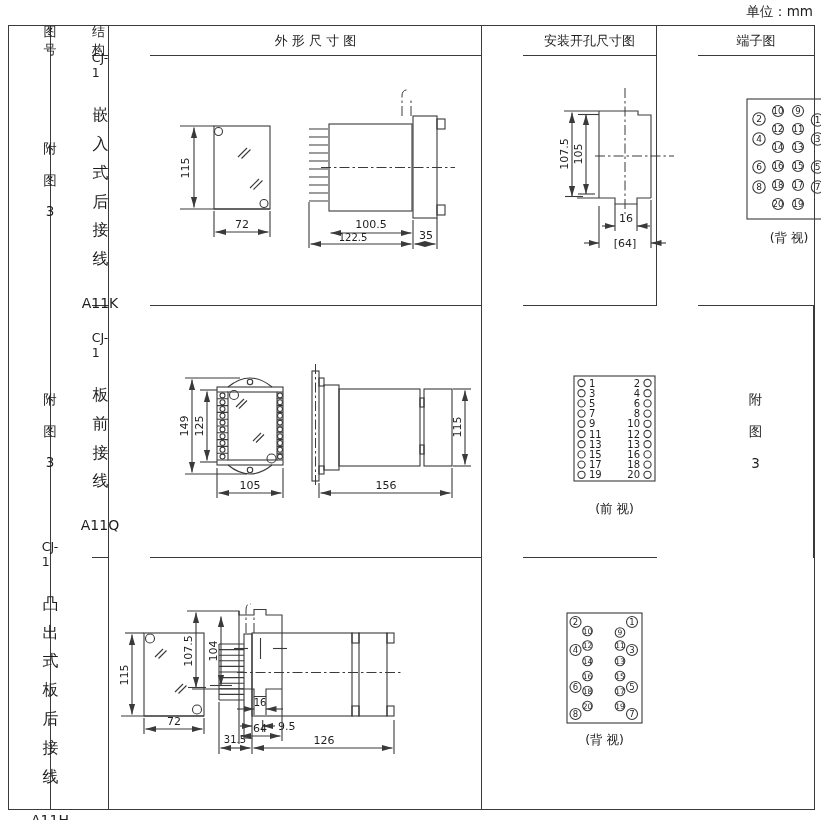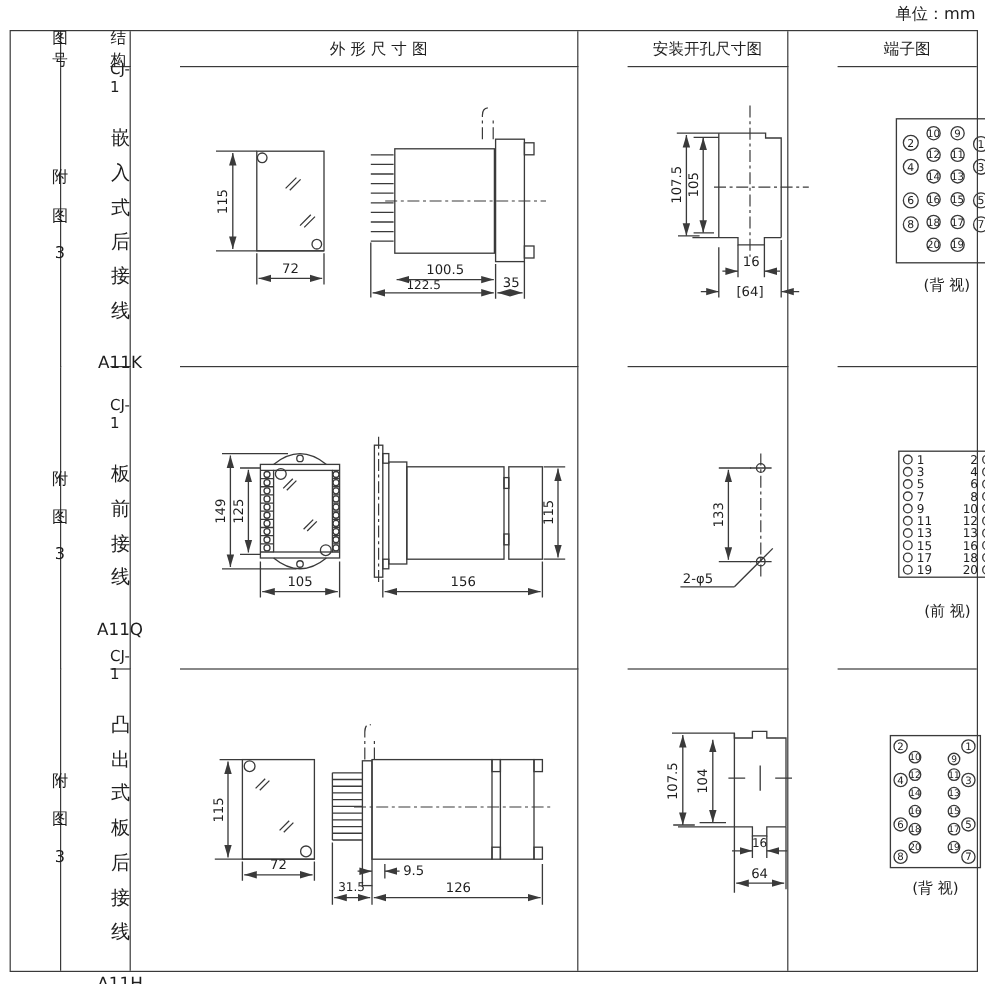--- a/index.html
+++ b/index.html
@@ -260,38 +260,20 @@
         <line x1="315" y1="84.5" x2="315" y2="158.5" marker-start="url(#ar)" marker-end="url(#ar)"></line>
         <line x1="169" y1="177" x2="169" y2="192"></line>
         <line x1="302" y1="162" x2="302" y2="192"></line>
         <line x1="170.5" y1="187" x2="300.5" y2="187" marker-start="url(#ar)" marker-end="url(#ar)"></line>
       </g>
       <text class="dt" x="310.5" y="121" transform="rotate(-90 310.5 121)">115</text>
       <text class="dt" x="236" y="182.5">156</text>
     </svg>
   </div>
 
-  <div class="c">
-    <svg width="175" height="252" viewBox="0 0 175 252">
-      <g>
-        <line class="cl" x1="111" y1="72" x2="111" y2="176"></line>
-        <circle cx="111" cy="84" r="3.6"></circle>
-        <circle cx="111" cy="162" r="3.6"></circle>
-        <line x1="102" y1="84" x2="120" y2="84"></line>
-        <line x1="102" y1="162" x2="120" y2="162"></line>
-        <line x1="76" y1="84" x2="103" y2="84"></line>
-        <line x1="76" y1="162" x2="103" y2="162"></line>
-        <line x1="84" y1="85.5" x2="84" y2="160.5" marker-start="url(#ar)" marker-end="url(#ar)"></line>
-        <line x1="121" y1="151" x2="89" y2="183"></line>
-        <line x1="89" y1="183" x2="44" y2="183"></line>
-      </g>
-      <text class="dt" x="79.5" y="123" transform="rotate(-90 79.5 123)">133</text>
-      <text class="dt" x="46" y="179.5" style="text-anchor:start">2-φ5</text>
-    </svg>
-  </div>
 
   <div class="c lc">
     <svg width="157" height="252" viewBox="0 0 157 252">
       <rect x="51" y="70" width="81" height="105"></rect>
       <g>
           <circle cx="58.5" cy="77" r="3.6"></circle>
           <text x="66" y="80.6" font-size="10" text-anchor="start">1</text>
           <circle cx="58.5" cy="87.2" r="3.6"></circle>
           <text x="66" y="90.8" font-size="10" text-anchor="start">3</text>
           <circle cx="58.5" cy="97.4" r="3.6"></circle>

